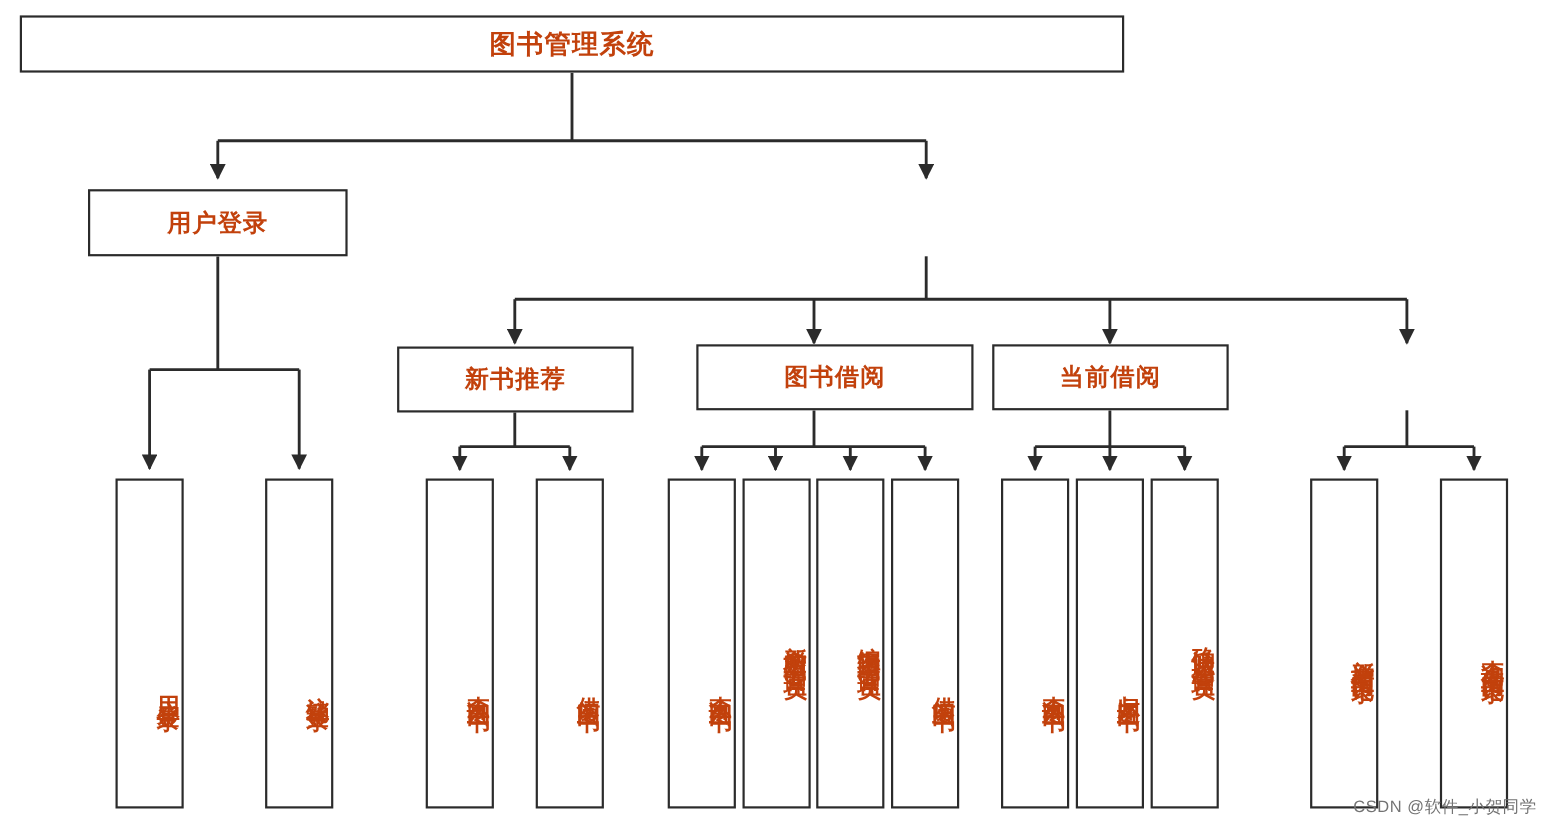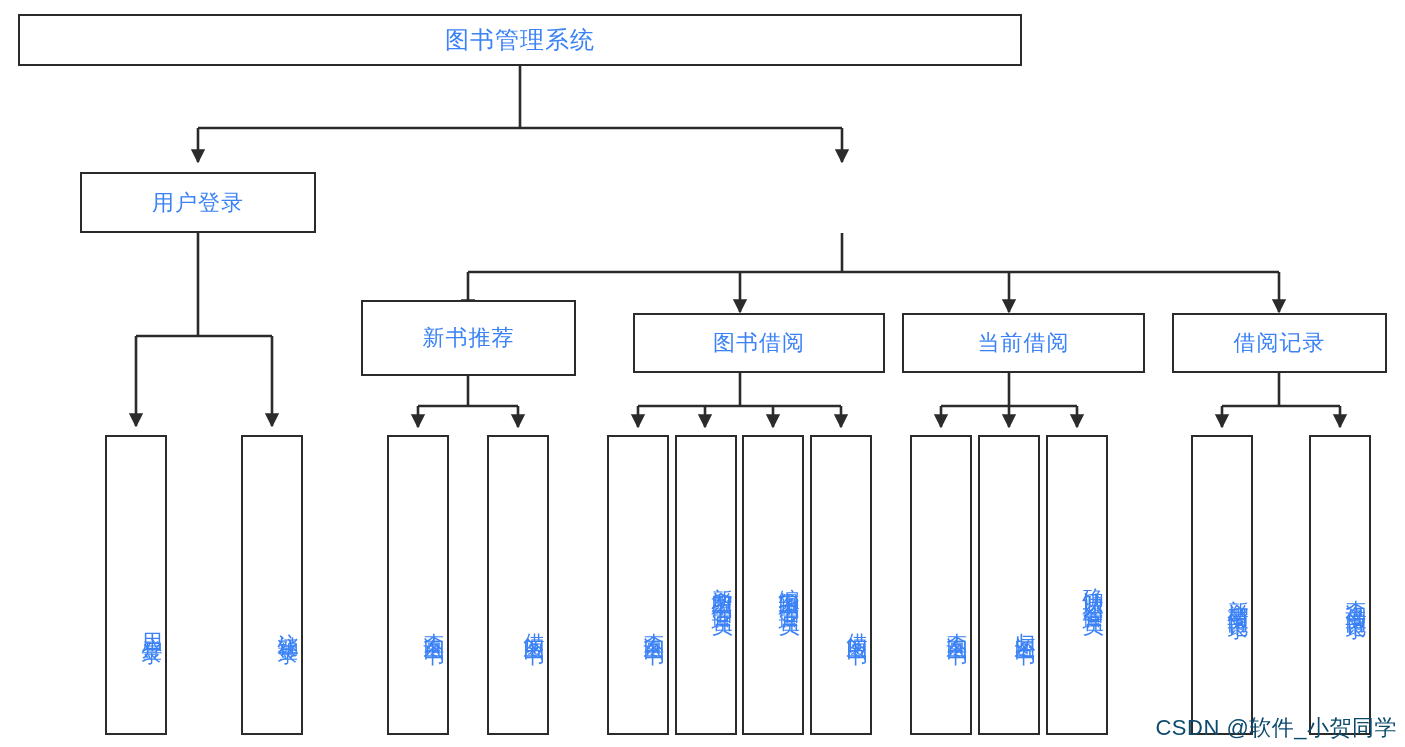--- a/index.html
+++ b/index.html
@@ -26,21 +26,22 @@
     pointer-events: none;
   }
   .node {
     position: absolute;
     box-sizing: border-box;
     border: 2.5px solid #2b2b2b;
     background: #ffffff;
     display: flex;
     align-items: center;
     justify-content: center;
-    color: #3b82f6;
+    color: #c2410c;
+    font-weight: bold;
   }
   .node-h {
     font-size: 22px;
     letter-spacing: 1px;
     white-space: nowrap;
   }
   .node-v {
     writing-mode: vertical-rl;
     text-orientation: upright;
     font-size: 21px;
@@ -54,22 +55,22 @@
   .node-v.pad-top-lg { padding-top: 78px; }
   .node-v.pad-top-sm { padding-top: 20px; }
   .node-v.pad-top-xs { padding-top: 8px; }
   .root-node {
     font-size: 24px;
   }
   #watermark {
     position: absolute;
     right: 8px;
     bottom: 4px;
-    font-size: 22px;
-    color: #0c4a6e;
+    font-size: 15px;
+    color: #737373;
     letter-spacing: 0.5px;
     white-space: nowrap;
   }
 </style>
 </head>
 <body>
 
 <div id="canvas">
 
   <svg id="wires" viewBox="0 0 1405 747" xmlns="http://www.w3.org/2000/svg">
@@ -119,24 +120,23 @@
       <path d="M 1222 406 L 1340 406"></path>
       <path d="M 1222 406 L 1222 427" marker-end="url(#arrow)"></path>
       <path d="M 1340 406 L 1340 427" marker-end="url(#arrow)"></path>
     </g>
   </svg>
 
   <div class="node node-h root-node" style="left:18px; top:14px; width:1004px; height:52px;">图书管理系统</div>
 
   <div class="node node-h" style="left:80px; top:172px; width:236px; height:61px;">用户登录</div>
 
-  <div class="node node-h" style="left:361px; top:300px; width:215px; height:76px;">新书推荐</div>
+  <div class="node node-h" style="left:361px; top:315px; width:215px; height:60px;">新书推荐</div>
   <div class="node node-h" style="left:633px; top:313px; width:252px; height:60px;">图书借阅</div>
-  <div class="node node-h" style="left:902px; top:313px; width:243px; height:60px;">当前借阅</div>
-  <div class="node node-h" style="left:1172px; top:313px; width:215px; height:60px;">借阅记录</div>
+  <div class="node node-h" style="left:902px; top:313px; width:215px; height:60px;">当前借阅</div>
 
   <div class="node node-v pad-top-lg" style="left:105px; top:435px; width:62px; height:300px;">用户登录</div>
   <div class="node node-v pad-top-lg" style="left:241px; top:435px; width:62px; height:300px;">注销登录</div>
 
   <div class="node node-v pad-top-lg" style="left:387px; top:435px; width:62px; height:300px;">查询图书</div>
   <div class="node node-v pad-top-lg" style="left:487px; top:435px; width:62px; height:300px;">借阅图书</div>
 
   <div class="node node-v pad-top-lg" style="left:607px; top:435px; width:62px; height:300px;">查询图书</div>
   <div class="node node-v pad-top-xs" style="left:675px; top:435px; width:62px; height:300px;">新增图书（管理员）</div>
   <div class="node node-v pad-top-xs" style="left:742px; top:435px; width:62px; height:300px;">编辑图书（管理员）</div>

